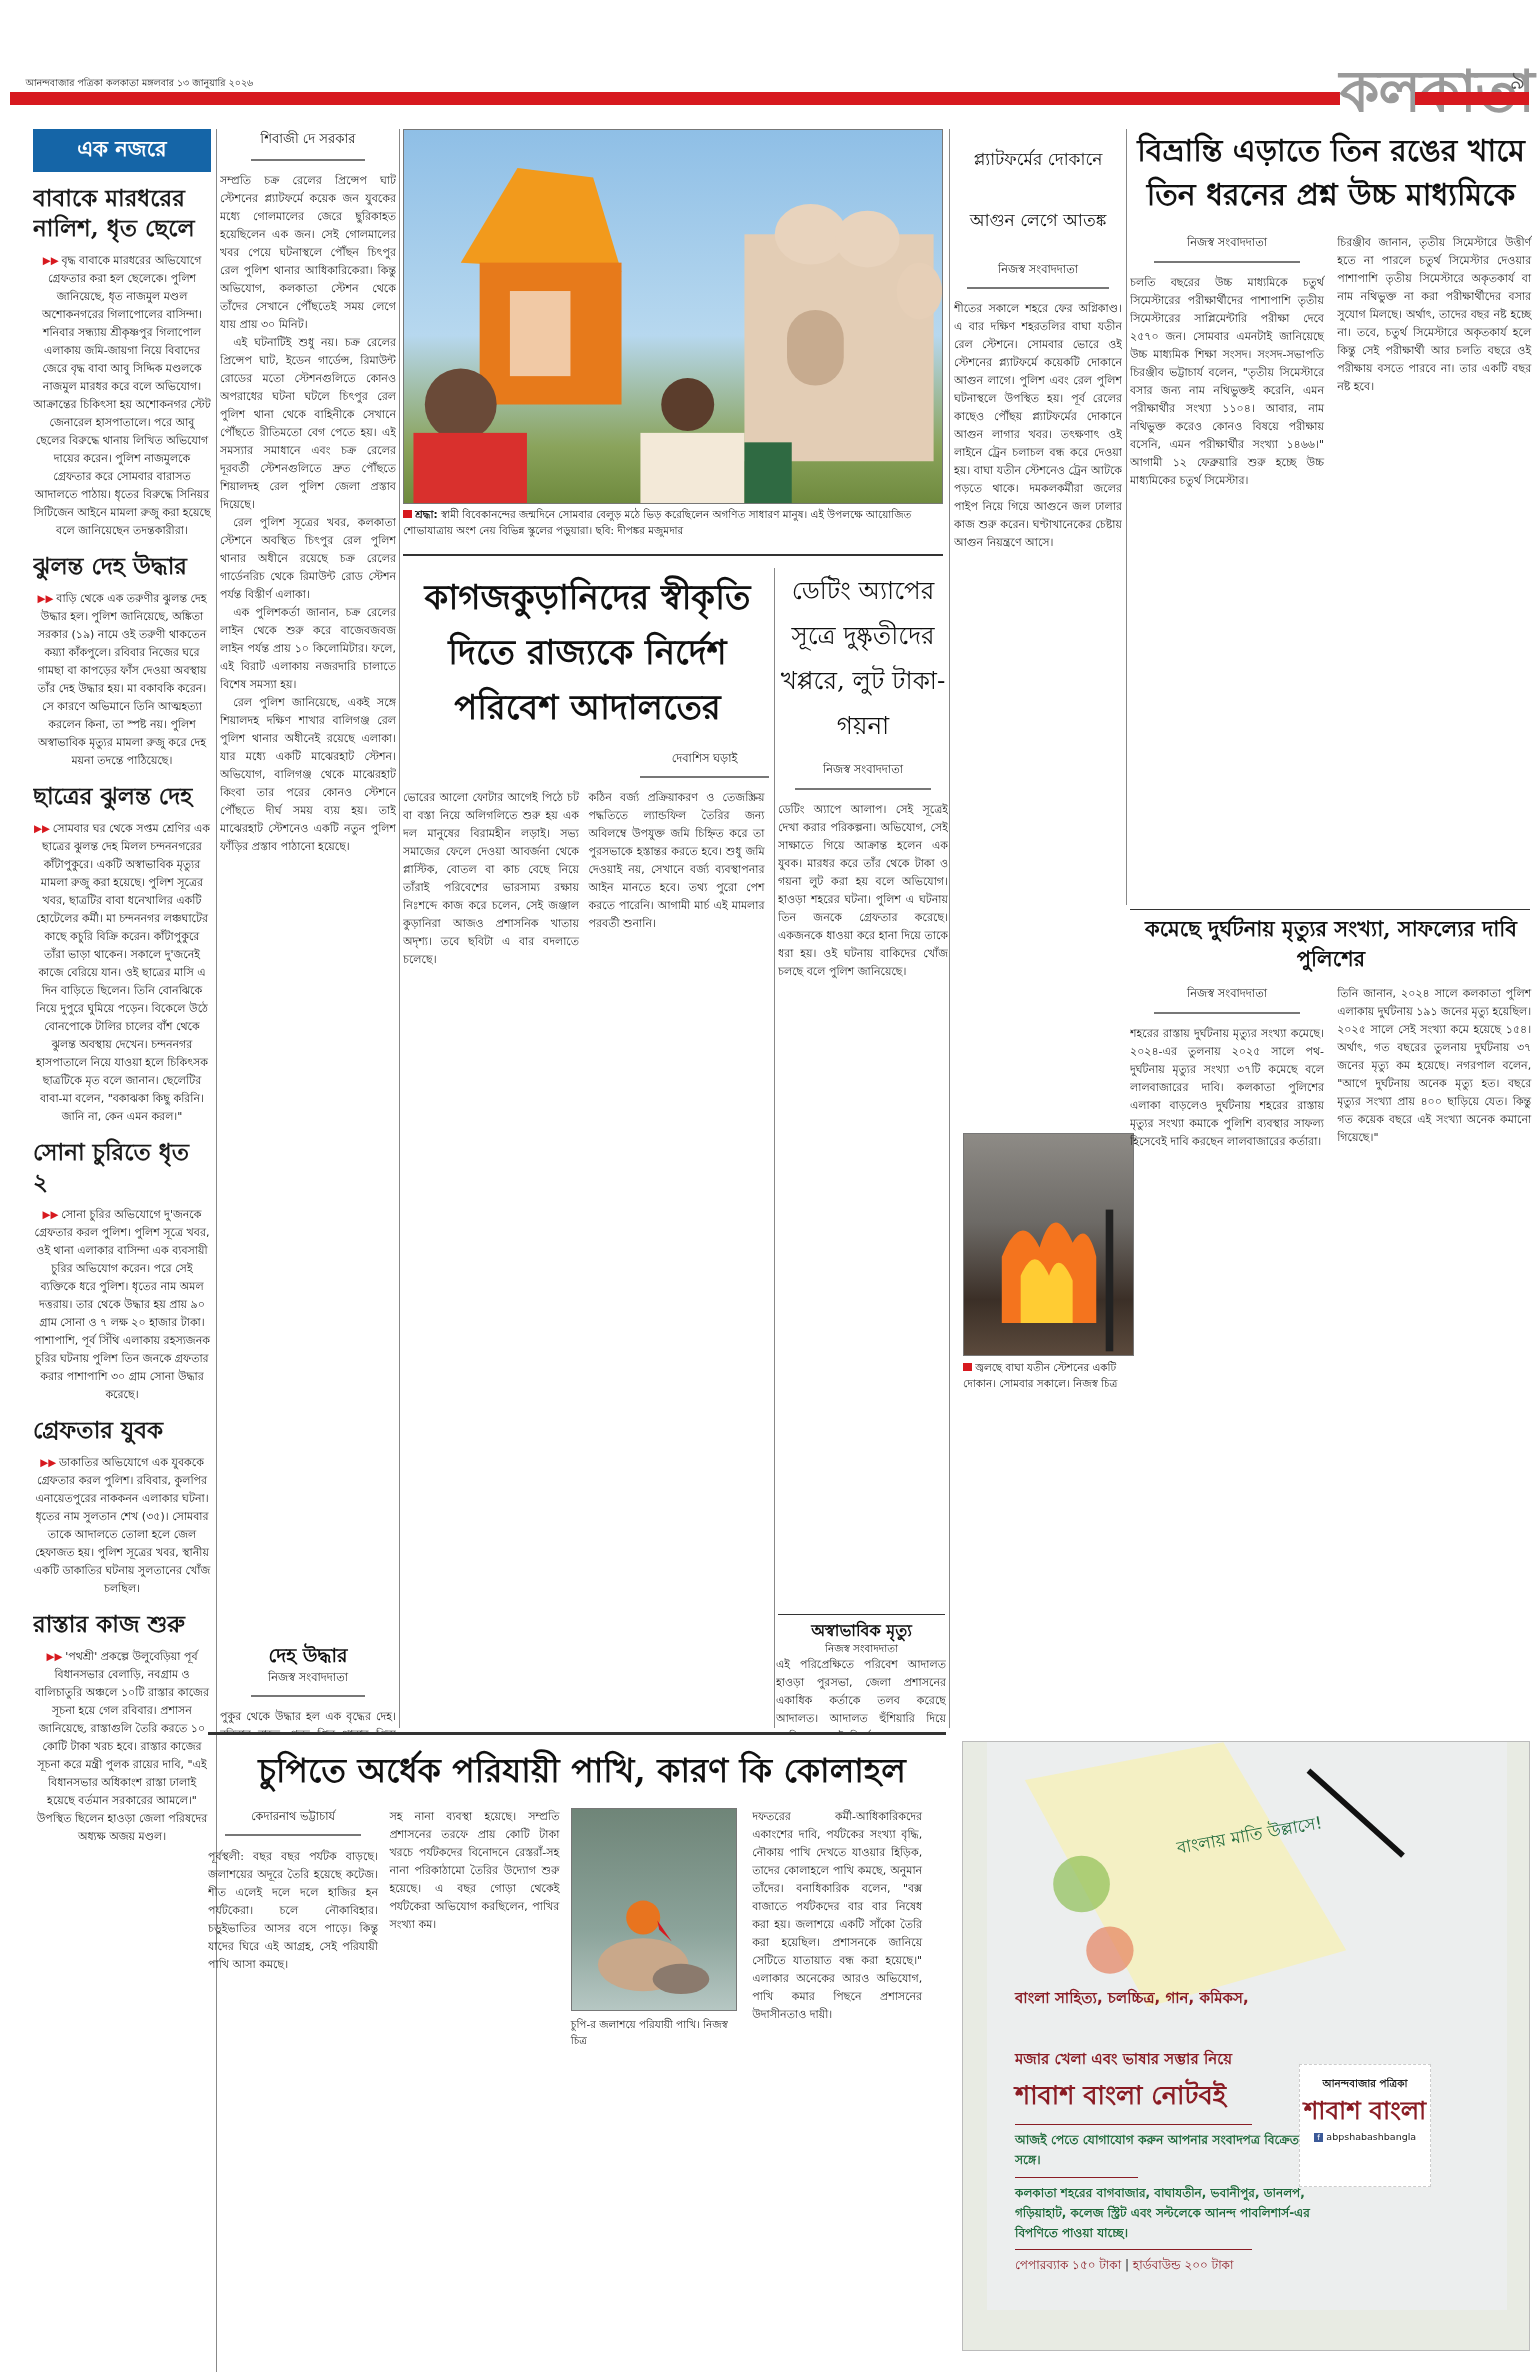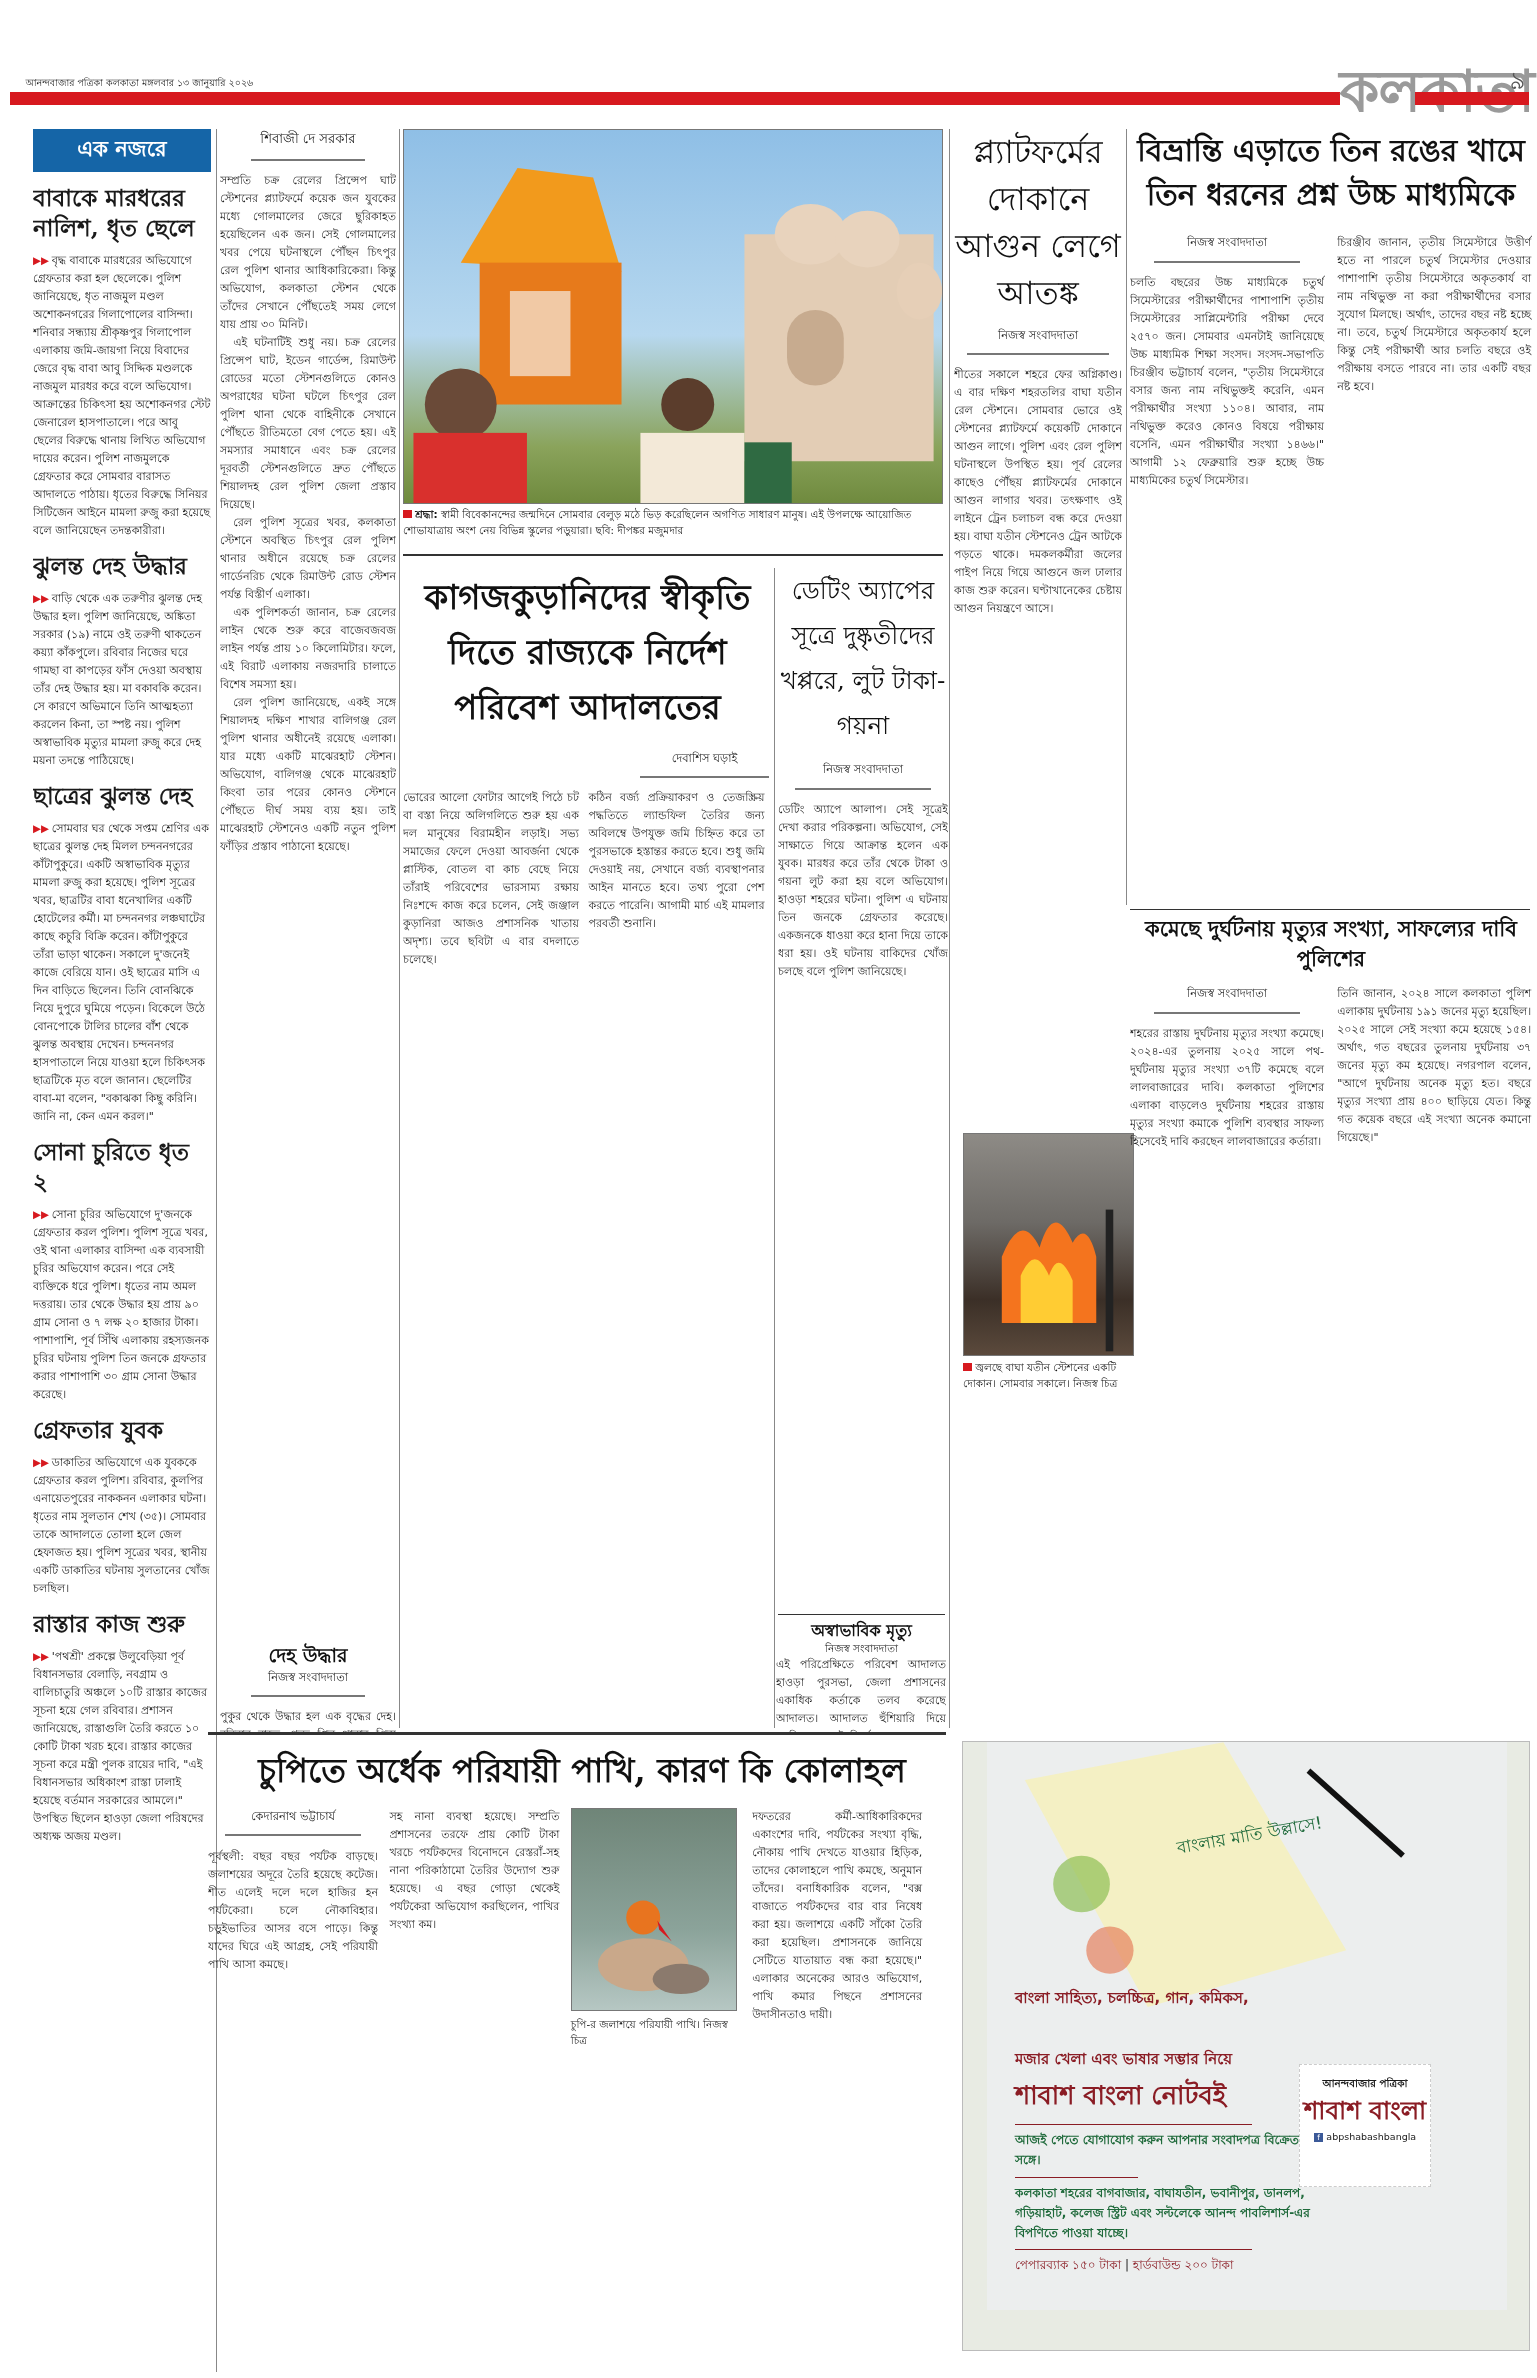--- a/index.html
+++ b/index.html
@@ -20,21 +20,21 @@
   .block { position: absolute; overflow: hidden; }
   .col-text { font-size: 11px; line-height: 18px; text-align: justify; color: #1f1f1f; }
   .col-text p { margin-bottom: 0; text-indent: 0; }
   .col-text p + p { text-indent: 13.2px; }
 
   .head { font-family: "DejaVu Serif", serif; font-weight: bold; color: #111; text-align: center; }
   .byline { text-align: center; font-size: 13.2px; padding-bottom: 7.6px; border-bottom: 2.8px double #777; width: 65%; margin: 0 auto 11.4px; }
 
   .sidebar-tag { background: #1565a7; color: #fff; text-align: center; font-size: 21px; font-weight: bold; padding: 3.8px 0; }
   .brief-title { font-family: "DejaVu Serif", serif; font-weight: bold; font-size: 23px; line-height: 30px; margin: 11.4px 0 7.6px; }
-  .brief-body { font-size: 11px; line-height: 18px; }
+  .brief-body { font-size: 11px; line-height: 18px; text-align: center; }
   .arrow { color: #d7191f; font-size: 10.4px; margin-right: 2.8px; }
 
   .photo { position: absolute; border: 0.9px solid #777; overflow: hidden; }
   .caption { font-size: 10.4px; line-height: 16px; }
   .caption .sq { display: inline-block; width: 8.5px; height: 8.5px; background: #d7191f; margin-right: 3.8px; }
 
   
   .ad { position: absolute; left: 962px; top: 1741px; width: 568px; height: 610px; background: #e8ebe3; overflow: hidden; border: 0.9px solid #bbb; }
   .ad-inner { position: absolute; left: 24px; top: 0; width: 520px; height: 568px; background: #eceeee; }
   .ad-line { border-top: 0.9px solid #8a1c24; width: 237px; margin: 5.7px 0; }
@@ -139,21 +139,21 @@
   <div class="col-text">ডেটিং অ্যাপে আলাপ। সেই সূত্রেই দেখা করার পরিকল্পনা। অভিযোগ, সেই সাক্ষাতে গিয়ে আক্রান্ত হলেন এক যুবক। মারধর করে তাঁর থেকে টাকা ও গয়না লুট করা হয় বলে অভিযোগ। হাওড়া শহরের ঘটনা। পুলিশ এ ঘটনায় তিন জনকে গ্রেফতার করেছে। একজনকে ধাওয়া করে হানা দিয়ে তাকে ধরা হয়। ওই ঘটনায় বাকিদের খোঁজ চলছে বলে পুলিশ জানিয়েছে।</div>
 </div>
 <div class="rule-h" style="left:778px; top:1614px; width:167px; height:0.9px;"></div>
 <div class="block" style="left:778px; top:1620px; width:167px; height:38px;">
   <div class="head" style="font-size:16px; line-height:21px;">অস্বাভাবিক মৃত্যু</div>
   <div style="font-size:10.4px; text-align:center;">নিজস্ব সংবাদদাতা</div>
 </div>
 <div class="rule-v" style="left:949px; top:129px; height:1599px;"></div>
 
 <div class="block" style="left:954px; top:129px; width:168px; height:1221px;">
-  <div class="head" style="font-size:32px; line-height:47px; font-weight:normal; margin-bottom:9.5px;">প্ল্যাটফর্মের দোকানে আগুন লেগে আতঙ্ক</div>
+  <div class="head" style="font-size:17px; line-height:61px; font-weight:normal; margin-bottom:9.5px;">প্ল্যাটফর্মের দোকানে আগুন লেগে আতঙ্ক</div>
   <div class="byline" style="font-size:11.4px; width:85%;">নিজস্ব সংবাদদাতা</div>
   <div class="col-text">শীতের সকালে শহরে ফের অগ্নিকাণ্ড। এ বার দক্ষিণ শহরতলির বাঘা যতীন রেল স্টেশনে। সোমবার ভোরে ওই স্টেশনের প্ল্যাটফর্মে কয়েকটি দোকানে আগুন লাগে। পুলিশ এবং রেল পুলিশ ঘটনাস্থলে উপস্থিত হয়। পূর্ব রেলের কাছেও পৌঁছয় প্ল্যাটফর্মের দোকানে আগুন লাগার খবর। তৎক্ষণাৎ ওই লাইনে ট্রেন চলাচল বন্ধ করে দেওয়া হয়। বাঘা যতীন স্টেশনেও ট্রেন আটকে পড়তে থাকে। দমকলকর্মীরা জলের পাইপ নিয়ে গিয়ে আগুনে জল ঢালার কাজ শুরু করেন। ঘণ্টাখানেকের চেষ্টায় আগুন নিয়ন্ত্রণে আসে।</div>
 </div>
 <div class="photo" style="left:963px; top:1133px; width:171px; height:223px; background: linear-gradient(180deg, #8e8b86 0%, #6d6a66 40%, #3b2f27 75%, #5b4a3c 100%);">
   <svg width="171" height="223" viewBox="0 0 181 236">
     <path d="M40 130 Q60 80 80 120 Q95 70 115 115 Q130 90 140 130 L140 200 L40 200 Z" fill="#f4741e"></path>
     <path d="M60 150 Q75 115 90 150 Q100 120 115 155 L115 200 L60 200 Z" fill="#ffcc33"></path>
     <rect x="150" y="80" width="8" height="150" fill="#222"></rect>
   </svg>
 </div>

